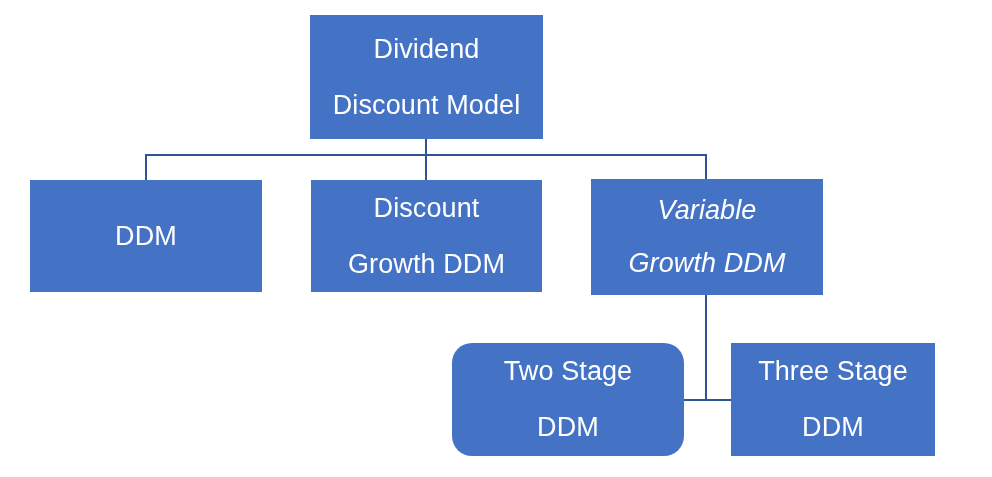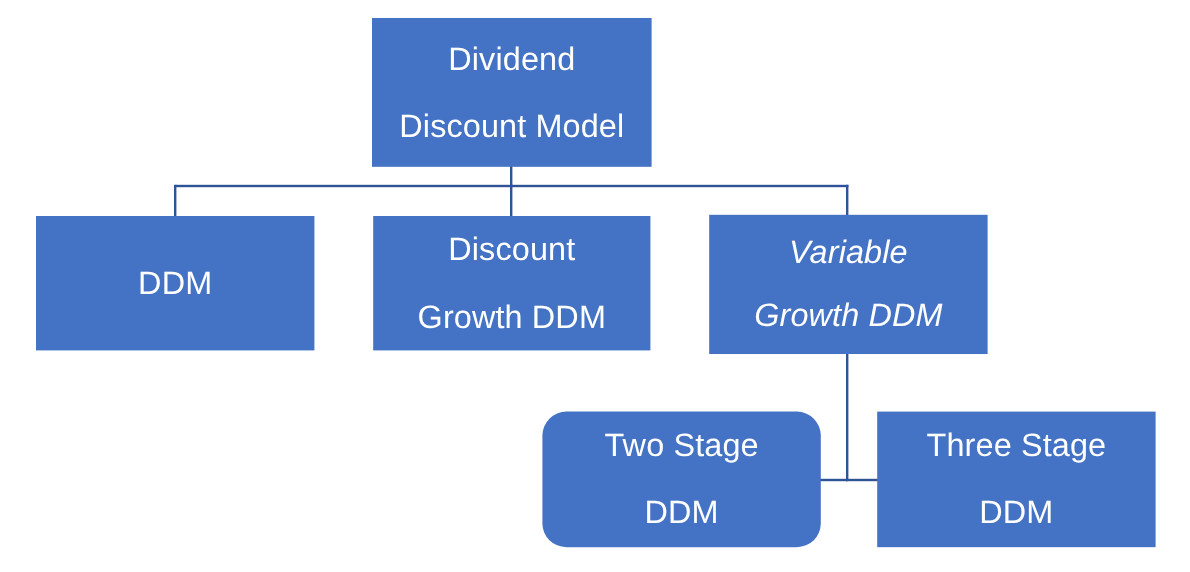--- a/index.html
+++ b/index.html
@@ -92,18 +92,18 @@
   <div class="node wide-lead" id="node-variable-growth" style="left:591px; top:179px; width:232px; height:116px;font-style:italic;">
     <span class="line">Variable</span>
     <span class="line">Growth DDM</span>
   </div>
 
   <div class="node" id="node-two-stage" style="left:452px; top:343px; width:232px; height:113px;border-radius:20px;">
     <span class="line">Two Stage</span>
     <span class="line">DDM</span>
   </div>
 
-  <div class="node" id="node-three-stage" style="left:731px; top:343px; width:232px; height:113px;">
+  <div class="node" id="node-three-stage" style="left:731px; top:343px; width:204px; height:113px;">
     <span class="line">Three Stage</span>
     <span class="line">DDM</span>
   </div>
 
 </div>
 
 </body></html>

